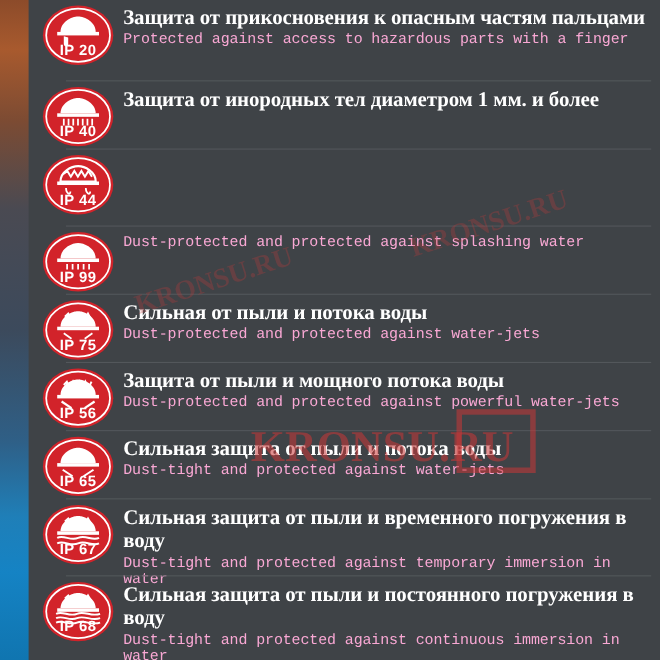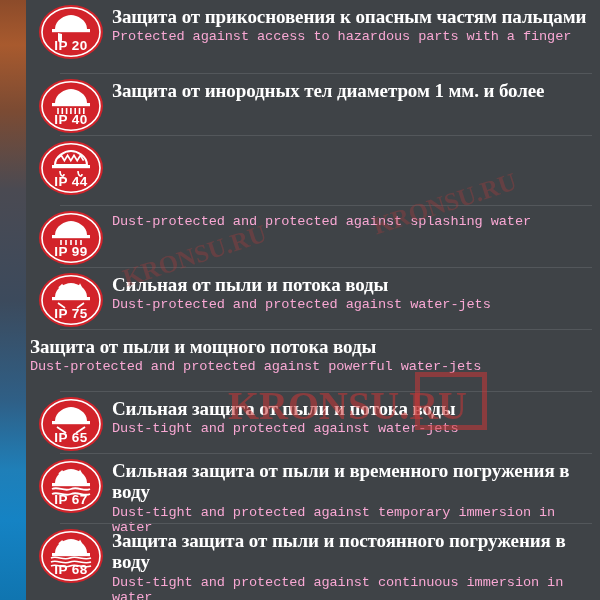--- a/index.html
+++ b/index.html
@@ -259,20 +259,34 @@
             <div class="ipcode">IP 75</div>
           </div>
         </div>
         <div class="texts">
           <div class="ru">Сильная от пыли и потока воды</div>
           <div class="en">Dust-protected and protected against water-jets</div>
         </div>
         <div class="divider"></div>
       </div>
       <div class="row" style="height: 62px;">
+        <div class="badge-wrap">
+          <div class="badge">
+            <svg width="66" height="56" viewBox="0 0 66 56">
+              <ellipse cx="33" cy="28" rx="32" ry="27" fill="#d2232a"></ellipse>
+              <ellipse cx="33" cy="28" rx="29" ry="24.2" fill="none" stroke="#ffffff" stroke-width="1.6"></ellipse>
+              <path d="M17 25 C17 16, 27 11, 33 11 C39 11, 49 16, 49 25 Z" fill="#ffffff"></path>
+              <path d="M20 16 L22.8 13 L25.6 19 L28.400000000000002 13 L31.200000000000003 19 L34 13 L36.8 19 L39.599999999999994 13 L42.39999999999999 19 L45.19999999999999 13" fill="none" stroke="#ffffff" stroke-width="1.8"></path>
+              <rect x="14" y="25" width="38" height="3.2" fill="#ffffff"></rect>
+              <line x1="18" y1="31" x2="27" y2="37" stroke="#ffffff" stroke-width="2"></line>
+              <line x1="48" y1="31" x2="39" y2="37" stroke="#ffffff" stroke-width="2"></line>
+            </svg>
+            <div class="ipcode">IP 56</div>
+          </div>
+        </div>
         <div class="texts">
           <div class="ru">Защита от пыли и мощного потока воды</div>
           <div class="en">Dust-protected and protected against powerful water-jets</div>
         </div>
         <div class="divider"></div>
       </div>
       <div class="row" style="height: 62px;">
         <div class="badge-wrap">
           <div class="badge">
             <svg width="66" height="56" viewBox="0 0 66 56">
@@ -331,21 +345,21 @@
               <path d="M21 16 L24 13.4 L27 18.6 L30 13.4 L33 18.6 L36 13.4 L39 18.6 L42 13.4 L45 18.6" fill="none" stroke="#ffffff" stroke-width="1.8"></path>
               <rect x="14" y="25" width="38" height="3.2" fill="#ffffff"></rect>
               <path d="M13 30 C19 27, 25 33, 32 30 C39 27, 45 33, 53 30" fill="none" stroke="#ffffff" stroke-width="1.7"></path>
               <path d="M13 34 C19 31, 25 37, 32 34 C39 31, 45 37, 53 34" fill="none" stroke="#ffffff" stroke-width="1.7"></path>
               <path d="M13 38 C19 35, 25 41, 32 38 C39 35, 45 41, 53 38" fill="none" stroke="#ffffff" stroke-width="1.7"></path>
             </svg>
             <div class="ipcode">IP 68</div>
           </div>
         </div>
         <div class="texts">
-          <div class="ru">Защита защита от пыли и постоянного погружения в воду</div>
+          <div class="ru">Сильная защита от пыли и постоянного погружения в воду</div>
           <div class="en">Dust-tight and protected against continuous immersion in water</div>
         </div>
       </div>
     </div>
 
   <div class="wm wm-text" id="wm-diag-1">KRONSU.RU</div>
   <div class="wm wm-text" id="wm-diag-2">KRONSU.RU</div>
   <div class="wm wm-text" id="wm-center">KRONSU.RU</div>
   <div id="wm-box" class="wm"></div>
 </div>

